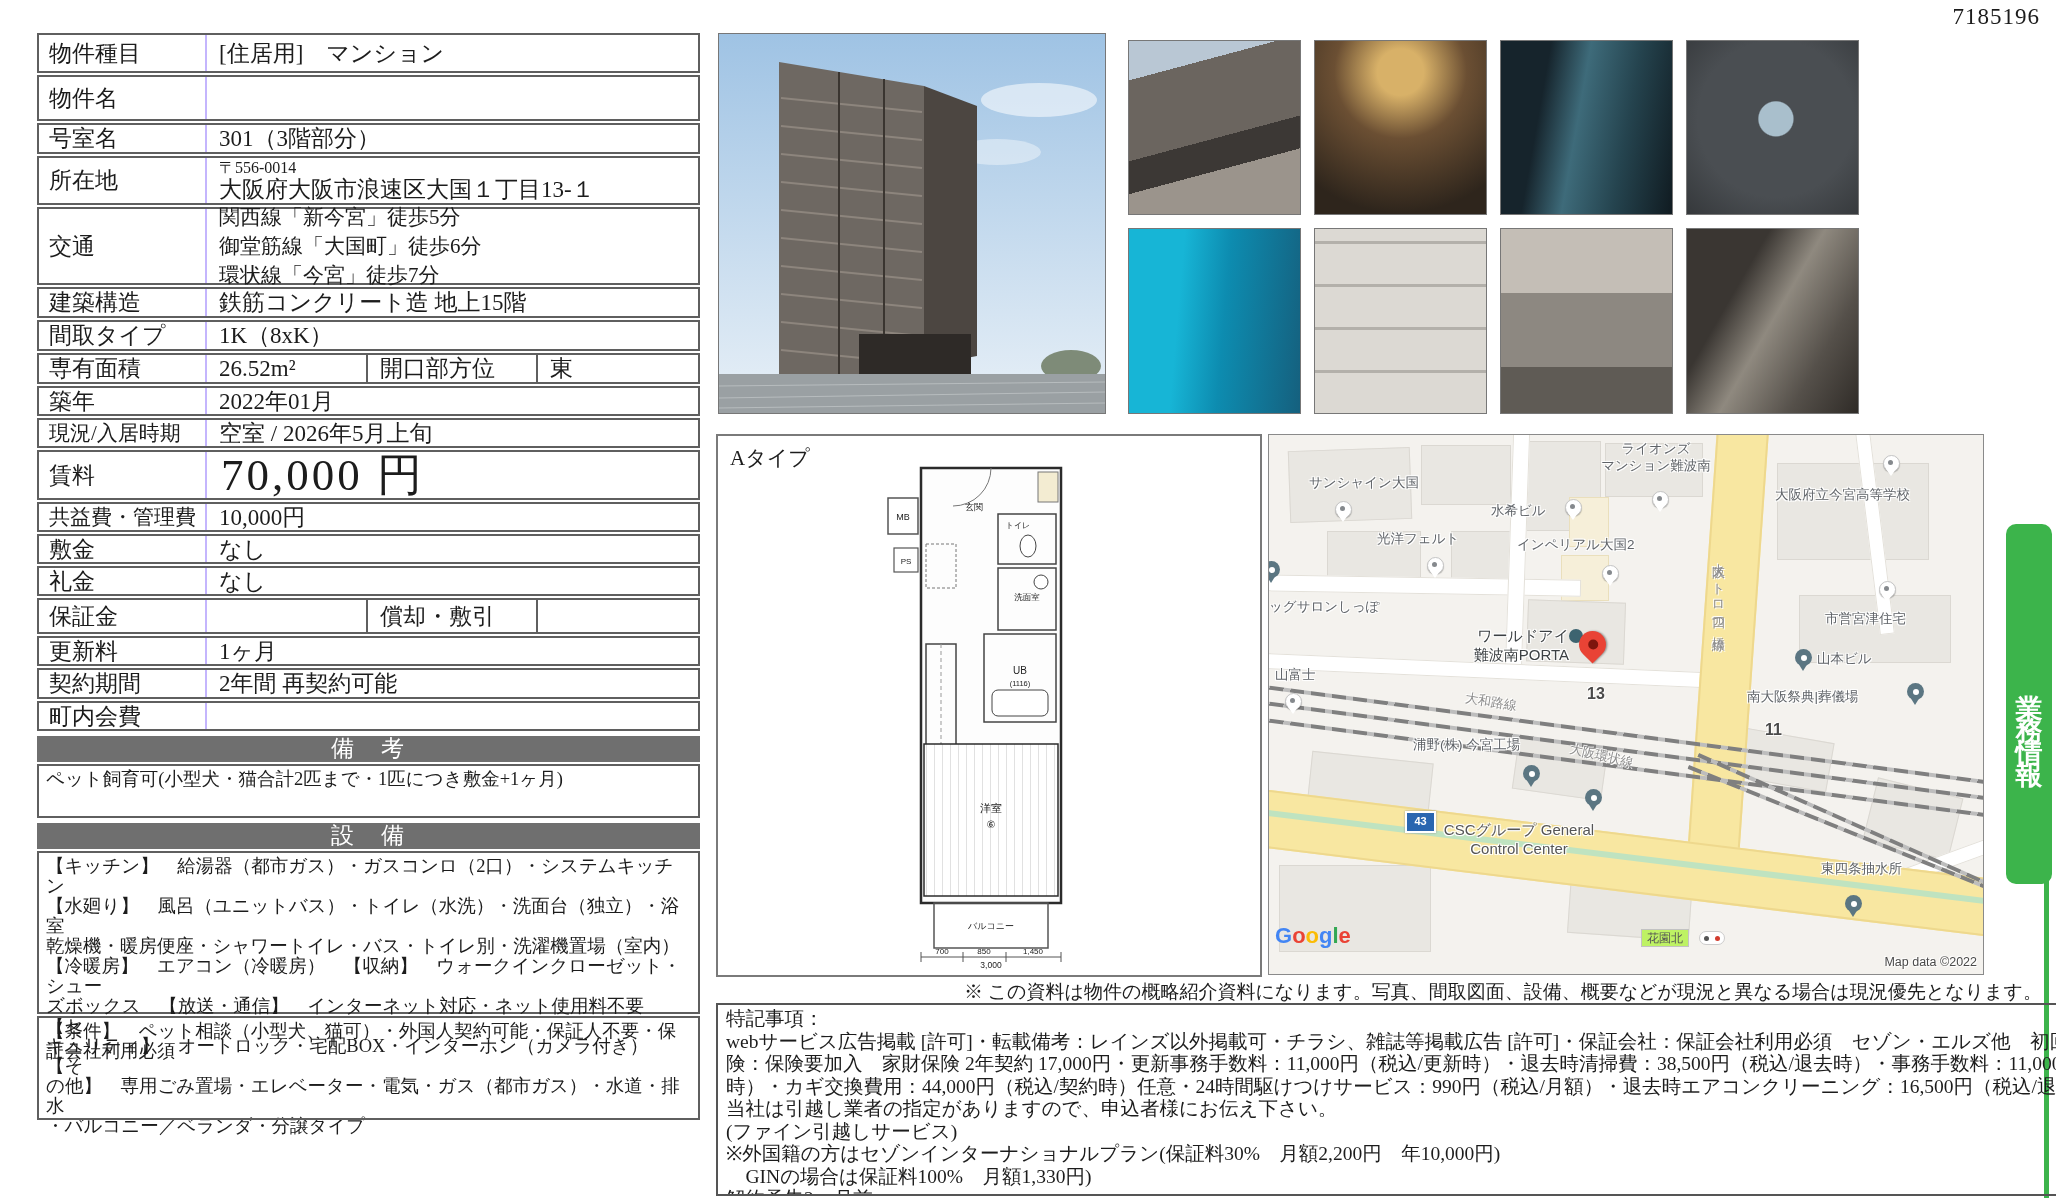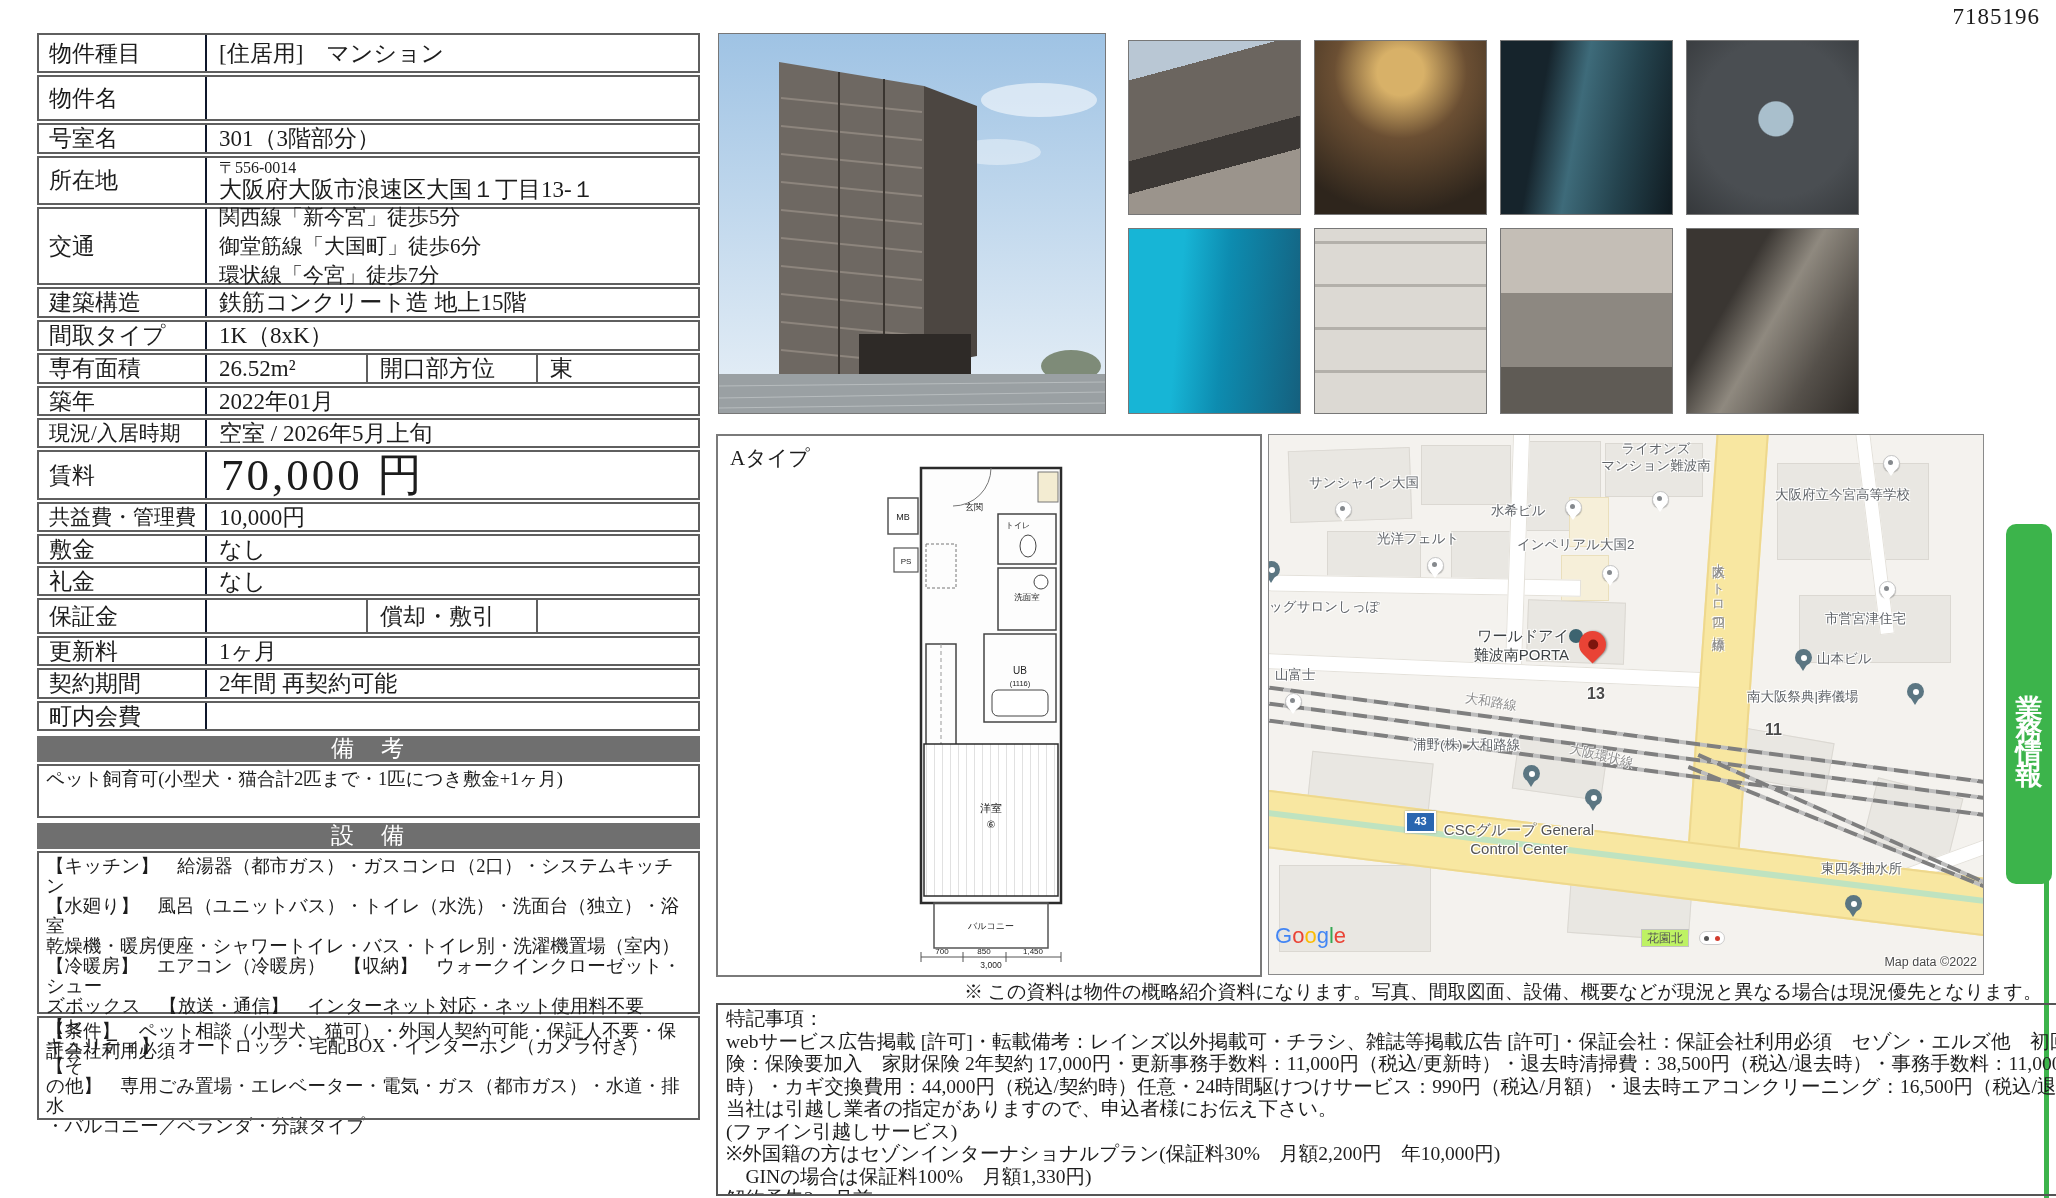--- a/index.html
+++ b/index.html
@@ -3,21 +3,21 @@
 <meta charset="utf-8">
 <style>
   html,body{margin:0;padding:0;background:#fff;}
   .page{position:relative;width:2056px;height:1198px;background:#fff;overflow:hidden;
         font-family:"Liberation Serif","DejaVu Serif",serif;color:#1c1c1c;}
   .doc-number{position:absolute;top:4px;right:16px;font-size:23px;letter-spacing:1px;}
 
   
   .spec-table{position:absolute;left:37px;top:33px;width:663px;display:flex;flex-direction:column;}
   .trow{display:flex;border:2px solid #5f5f5f;margin-bottom:2px;background:#fff;box-sizing:border-box;align-items:stretch;}
-  .tlabel{width:168px;flex:0 0 168px;border-right:2px solid #0f172a;display:flex;align-items:center;
+  .tlabel{width:168px;flex:0 0 168px;border-right:2px solid #c4b5fd;display:flex;align-items:center;
           padding-left:10px;font-size:23px;box-sizing:border-box;}
   .tvalue{flex:1;display:flex;align-items:center;padding-left:12px;font-size:23px;box-sizing:border-box;}
   .tvalue.big{font-size:45px;letter-spacing:3px;padding-left:14px;}
   .tmid{flex:0 0 172px;border-left:2px solid #5f5f5f;border-right:2px solid #5f5f5f;display:flex;align-items:center;
         padding-left:12px;font-size:23px;box-sizing:border-box;}
   .tval2{flex:0 0 160px;display:flex;align-items:center;padding-left:12px;font-size:23px;box-sizing:border-box;}
   .tvalue .stack{display:block;line-height:1.1;}
   .postal{font-size:16px;display:block;}
   .addr{font-size:23px;display:block;}
   .tlines{display:block;font-size:21px;line-height:25px;padding:2px 0;}
@@ -77,21 +77,21 @@
   .num13{position:absolute;font-family:"Liberation Sans",sans-serif;font-weight:bold;font-size:16px;color:#4a4a4a;
          text-shadow:1px 1px 0 #fff,-1px -1px 0 #fff;}
   .shield43{position:absolute;width:27px;height:18px;background:#2a66b0;border:2px solid #fff;border-radius:0;
             color:#fff;font-family:"Liberation Sans",sans-serif;font-weight:bold;font-size:11px;text-align:center;
             line-height:17px;box-shadow:0 0 2px #999;box-sizing:content-box;}
   .busstop{position:absolute;background:#bef264;border:1px solid #c2c2c2;font-family:"Liberation Sans",sans-serif;
            font-size:12px;color:#555;padding:0 5px;line-height:16px;}
   .buspill{position:absolute;width:24px;height:12px;background:#fff;border:1px solid #ccc;border-radius:7px;}
   .buspill::before{content:"";position:absolute;left:4px;top:3.5px;width:5px;height:5px;border-radius:50%;background:#555;}
   .buspill::after{content:"";position:absolute;right:4px;top:3.5px;width:5px;height:5px;border-radius:50%;background:#d23c2f;}
-  .glogo{position:absolute;font-family:"Liberation Sans",sans-serif;font-weight:normal;font-size:22px;letter-spacing:0;}
+  .glogo{position:absolute;font-family:"Liberation Sans",sans-serif;font-weight:bold;font-size:22px;letter-spacing:0;}
   .glogo span{display:inline;}
   .mattr{position:absolute;font-family:"Liberation Sans",sans-serif;font-size:12.5px;color:#4a4a4a;
          text-shadow:1px 1px 0 #fff,-1px -1px 0 #fff;}
 
   
   .side-banner{position:absolute;left:2006px;top:524px;width:46px;height:360px;background:#3cb44b;border-radius:10px;
                color:#fff;font-family:"Liberation Sans",sans-serif;font-weight:bold;font-size:27px;
                writing-mode:vertical-rl;text-orientation:upright;letter-spacing:22px;
                display:flex;align-items:center;justify-content:center;padding-top:26px;box-sizing:border-box;}
   .side-line{position:absolute;left:2044px;top:878px;width:5px;height:320px;background:#3cb44b;}
@@ -378,21 +378,21 @@
     <div class="mlabel" style="left:222px;top:68px">水希ビル</div>
     <div class="mlabel" style="left:248px;top:102px">インペリアル大国2</div>
     <div class="mlabel ct" style="left:322px;top:6px;width:130px">ライオンズ
 マンション難波南</div>
     <div class="mlabel" style="left:506px;top:52px">大阪府立今宮高等学校</div>
     <div class="mlabel" style="left:556px;top:176px">市営宮津住宅</div>
     <div class="mlabel" style="left:0px;top:164px">ッグサロンしっぽ</div>
     <div class="mlabel" style="left:6px;top:232px">山富士</div>
     <div class="mlabel" style="left:548px;top:216px">山本ビル</div>
     <div class="mlabel" style="left:478px;top:254px">南大阪祭典|葬儀場</div>
-    <div class="mlabel" style="left:144px;top:302px">浦野(株) 大和路線</div>
+    <div class="mlabel" style="left:144px;top:302px">浦野(株) 今宮工場</div>
     <div class="mlabel ct" style="left:150px;top:386px;width:200px;font-size:15px;color:#555;">CSCグループ General
 Control Center</div>
     <div class="mlabel" style="left:552px;top:426px">東四条抽水所</div>
     <div class="mlabel rt" style="left:170px;top:192px;width:130px;font-size:15px;color:#3c4043;">ワールドアイ
 難波南PORTA</div>
 
     <div class="shield43" style="left:136px;top:376px">43</div>
     <div class="busstop" style="left:372px;top:494px">花園北</div>
     <div class="buspill" style="left:430px;top:496px"></div>
     <div class="glogo" style="left:6px;top:488px">

